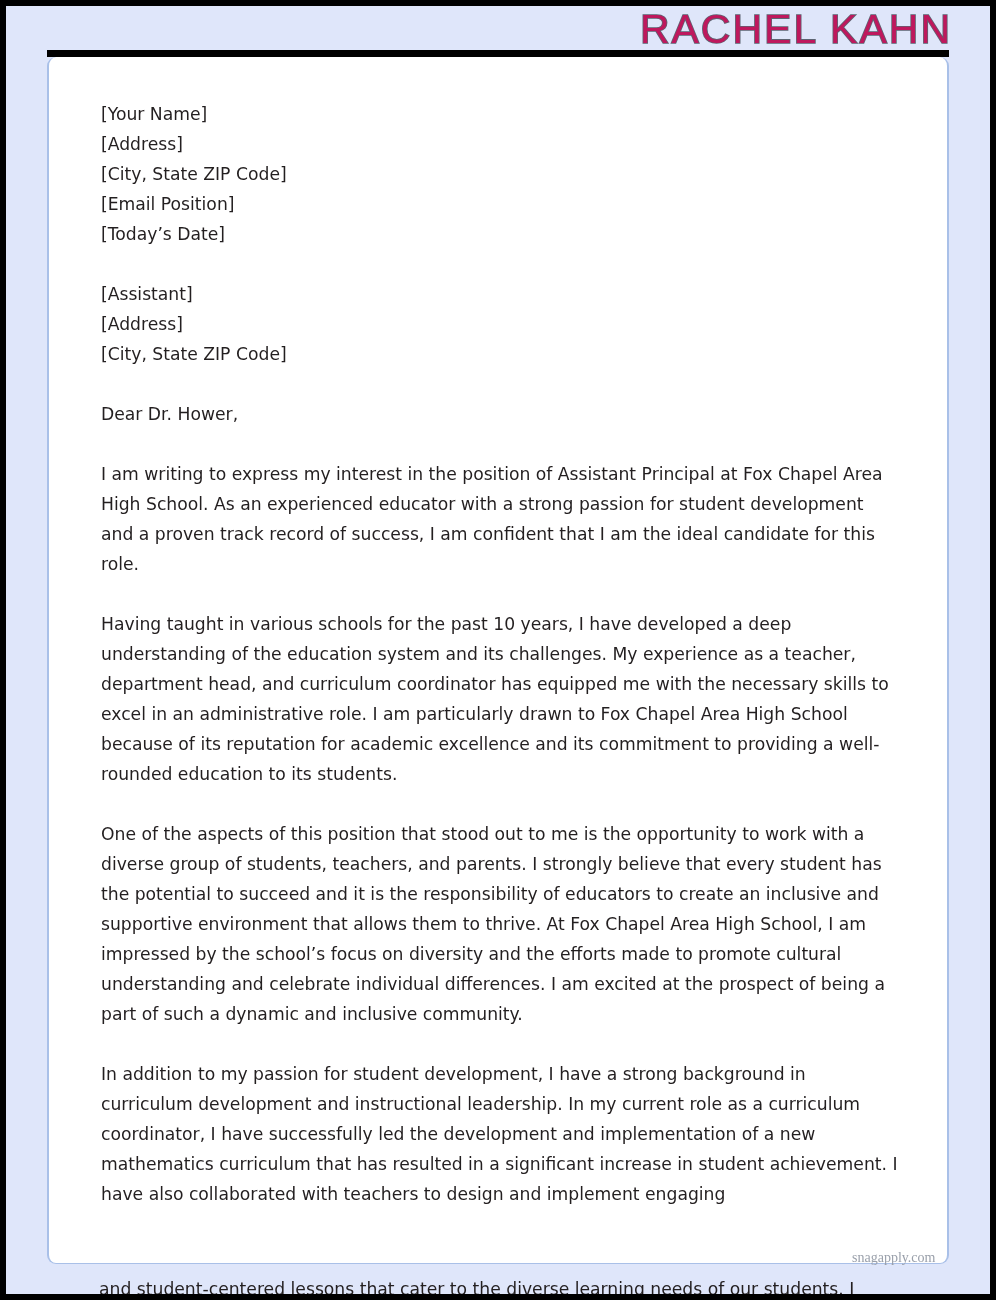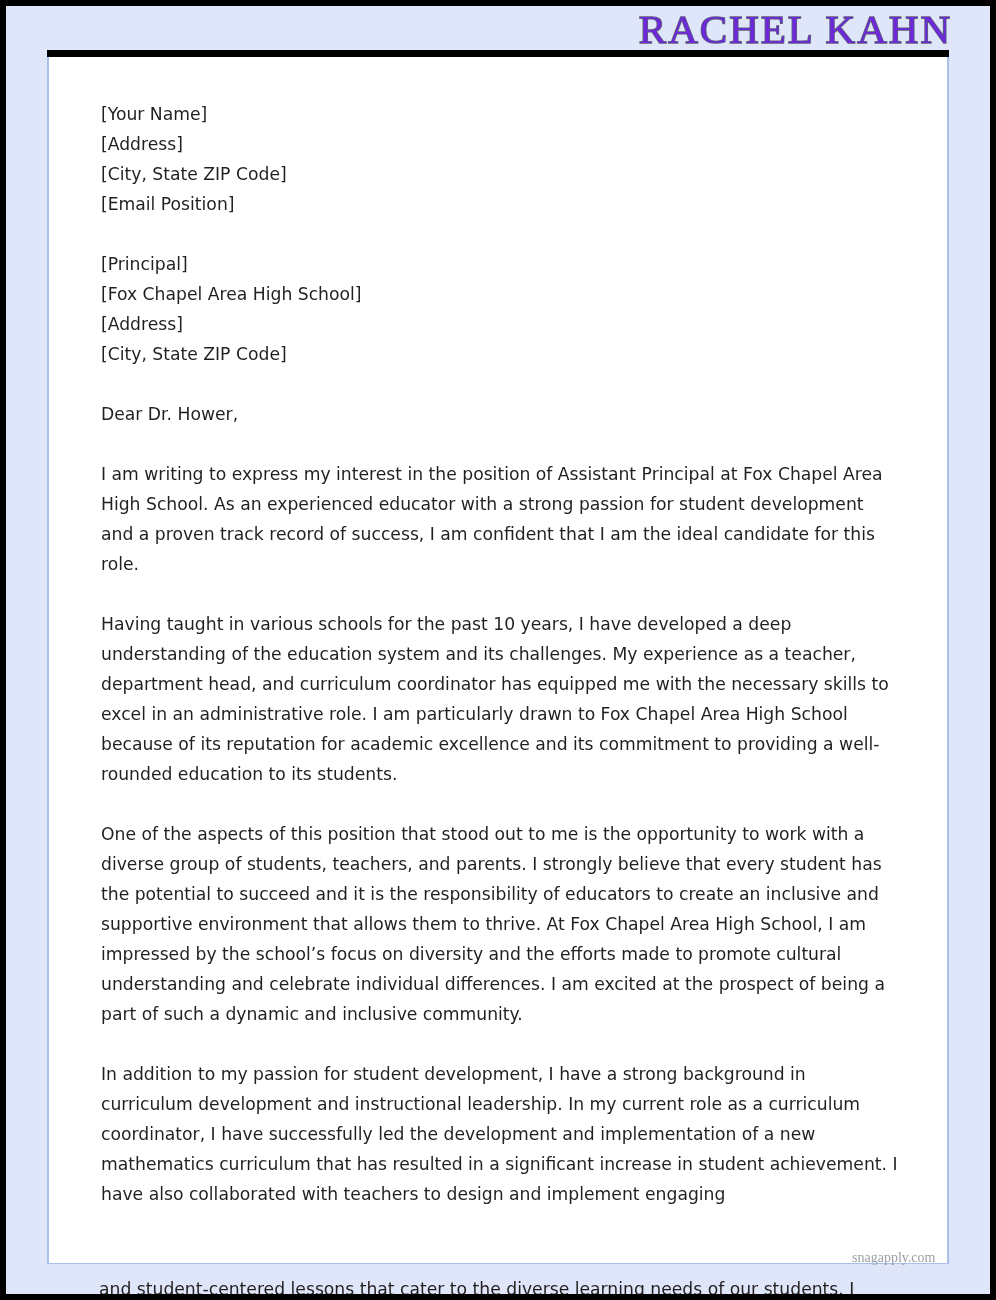--- a/index.html
+++ b/index.html
@@ -28,26 +28,26 @@
     height: 44px;
     background: #dfe6fa;
     display: flex;
     align-items: center;
     justify-content: flex-end;
     box-sizing: border-box;
     padding-right: 38px;
   }
 
   .header-name {
-    font-family: Liberation Serif, serif;
+    font-family: Liberation Sans, sans-serif;
     font-size: 41px;
     font-weight: 400;
     letter-spacing: 2.0px;
     line-height: 1;
-    color: #6d28d9;
+    color: #be185d;
     -webkit-text-stroke: 1.6px #5d6472;
     text-stroke: 1.6px #5d6472;
     paint-order: stroke fill;
     white-space: nowrap;
     margin-top: 2px;
   }
 
   
   .header-rule {
     position: absolute;
@@ -64,20 +64,21 @@
     left: 41px;
     top: 51px;
     width: 902px;
     height: 1207px;
     background: #ffffff;
     border-left: 2px solid #a9c0e8;
     border-right: 2px solid #a9c0e8;
     border-bottom: 1px solid #a9c0e8;
     box-sizing: border-box;
     overflow: visible;
+    border-radius: 9px;
   }
 
   .letter-body {
     position: absolute;
     left: 52px;
     top: 42px;
     width: 800px;
     font-family: "DejaVu Sans", sans-serif;
     font-size: 17.2px;
     line-height: 30px;
@@ -136,27 +137,27 @@
   <div class="header-rule"></div>
 
   <div class="page">
     <div class="letter-body">
 
       <div>
         <span class="addr-line">[Your Name]</span>
         <span class="addr-line">[Address]</span>
         <span class="addr-line">[City, State ZIP Code]</span>
         <span class="addr-line">[Email Position]</span>
+        <span class="addr-line">[Today’s Date]</span>
       </div>
 
       <div class="block-gap"></div>
 
       <div>
-        <span class="addr-line">[Principal]</span>
-        <span class="addr-line">[Fox Chapel Area High School]</span>
+        <span class="addr-line">[Assistant]</span>
         <span class="addr-line">[Address]</span>
         <span class="addr-line">[City, State ZIP Code]</span>
       </div>
 
       <div class="block-gap"></div>
 
       <p class="para">Dear Dr. Hower,</p>
 
       <div class="block-gap"></div>
 

